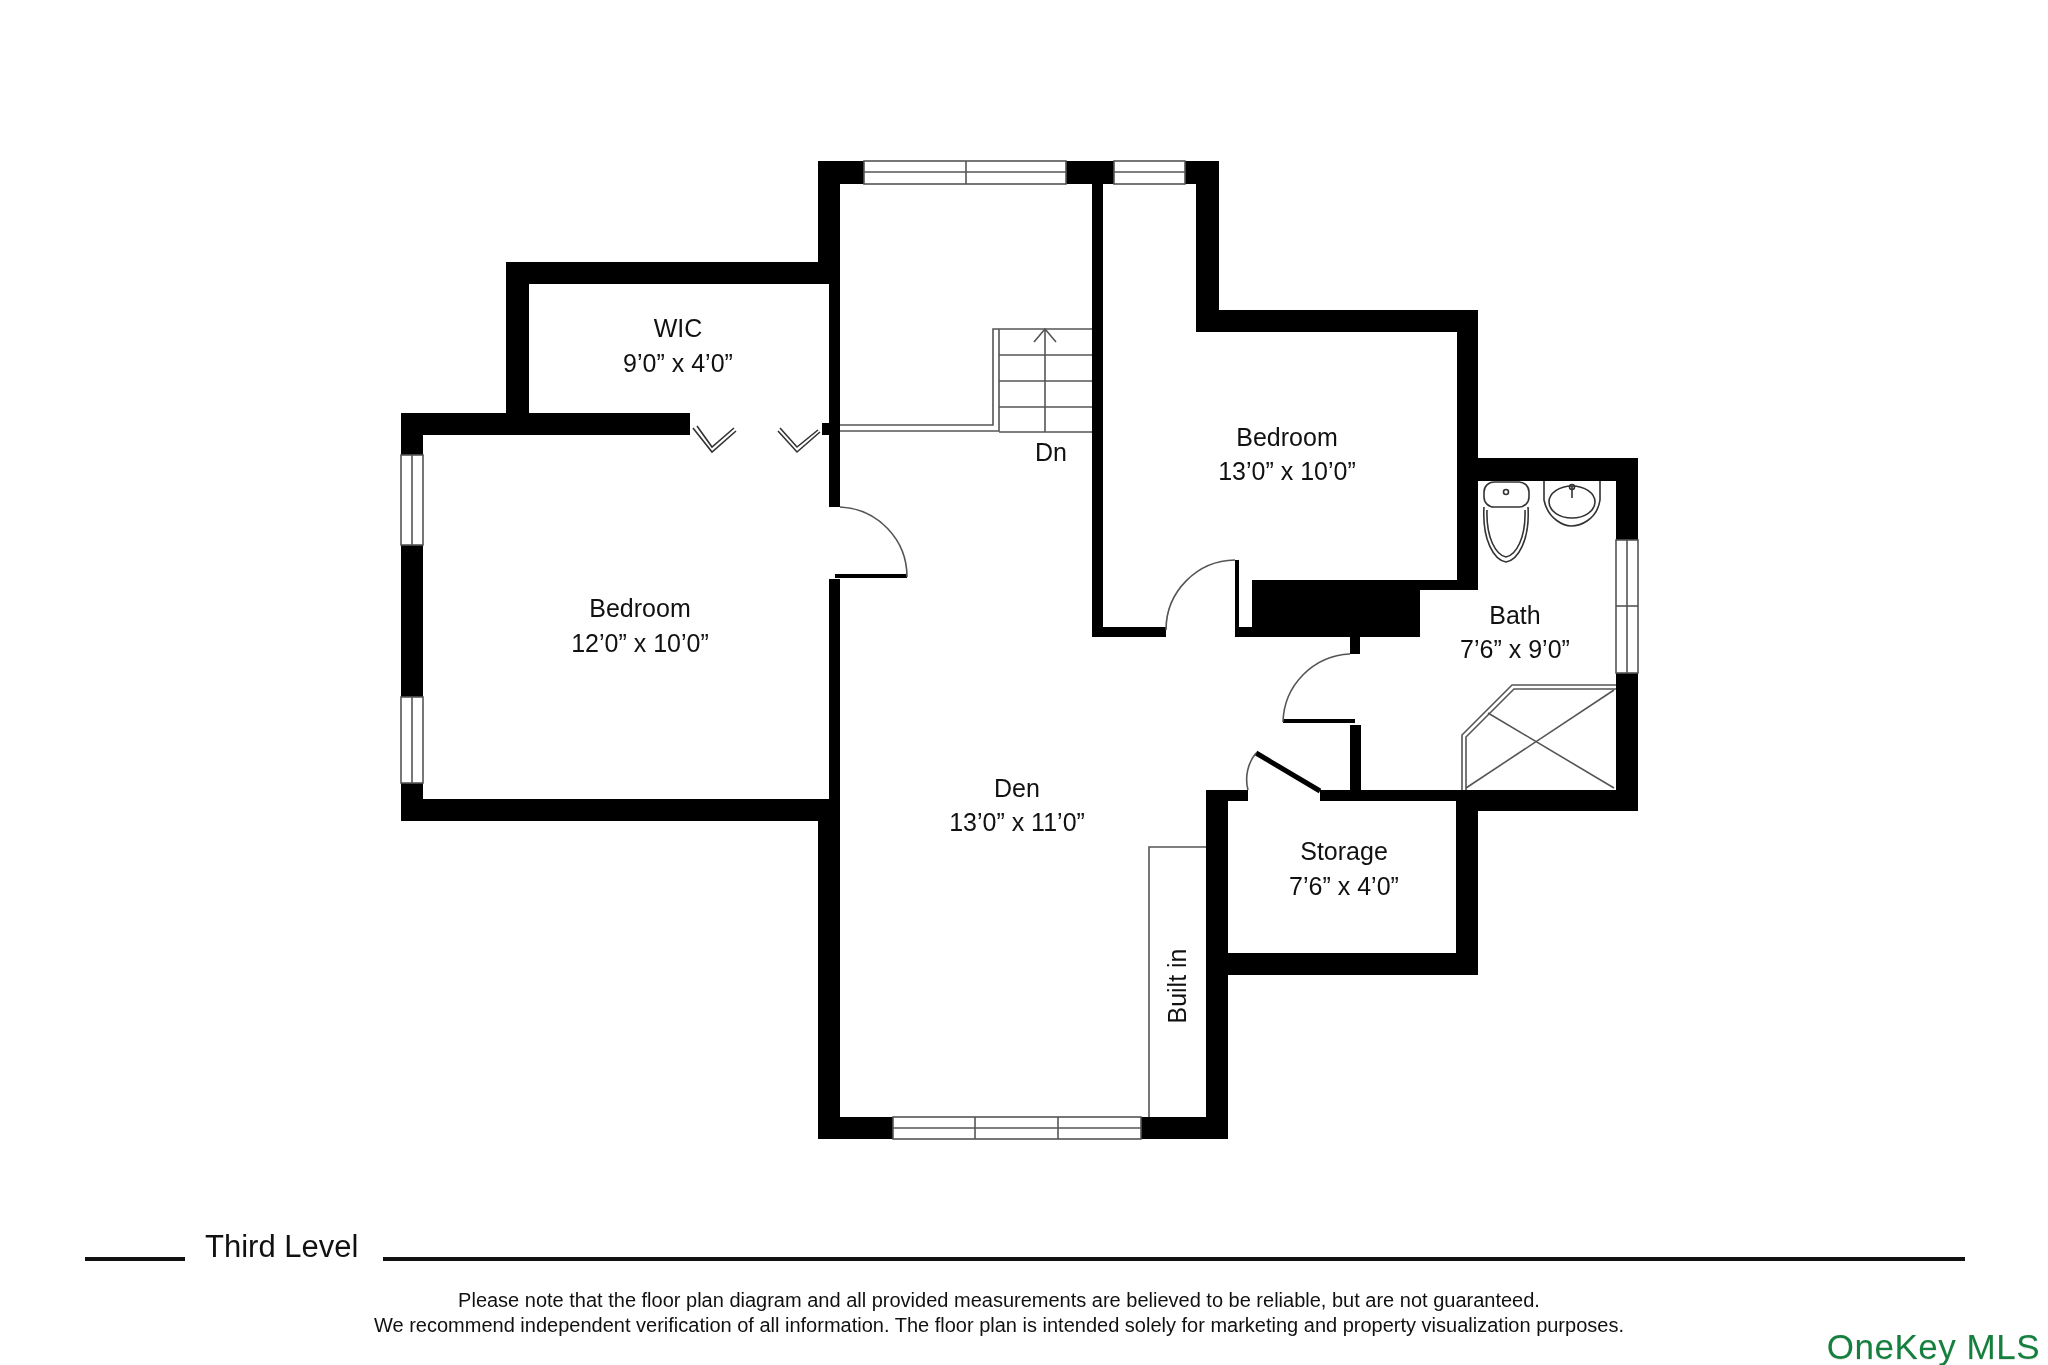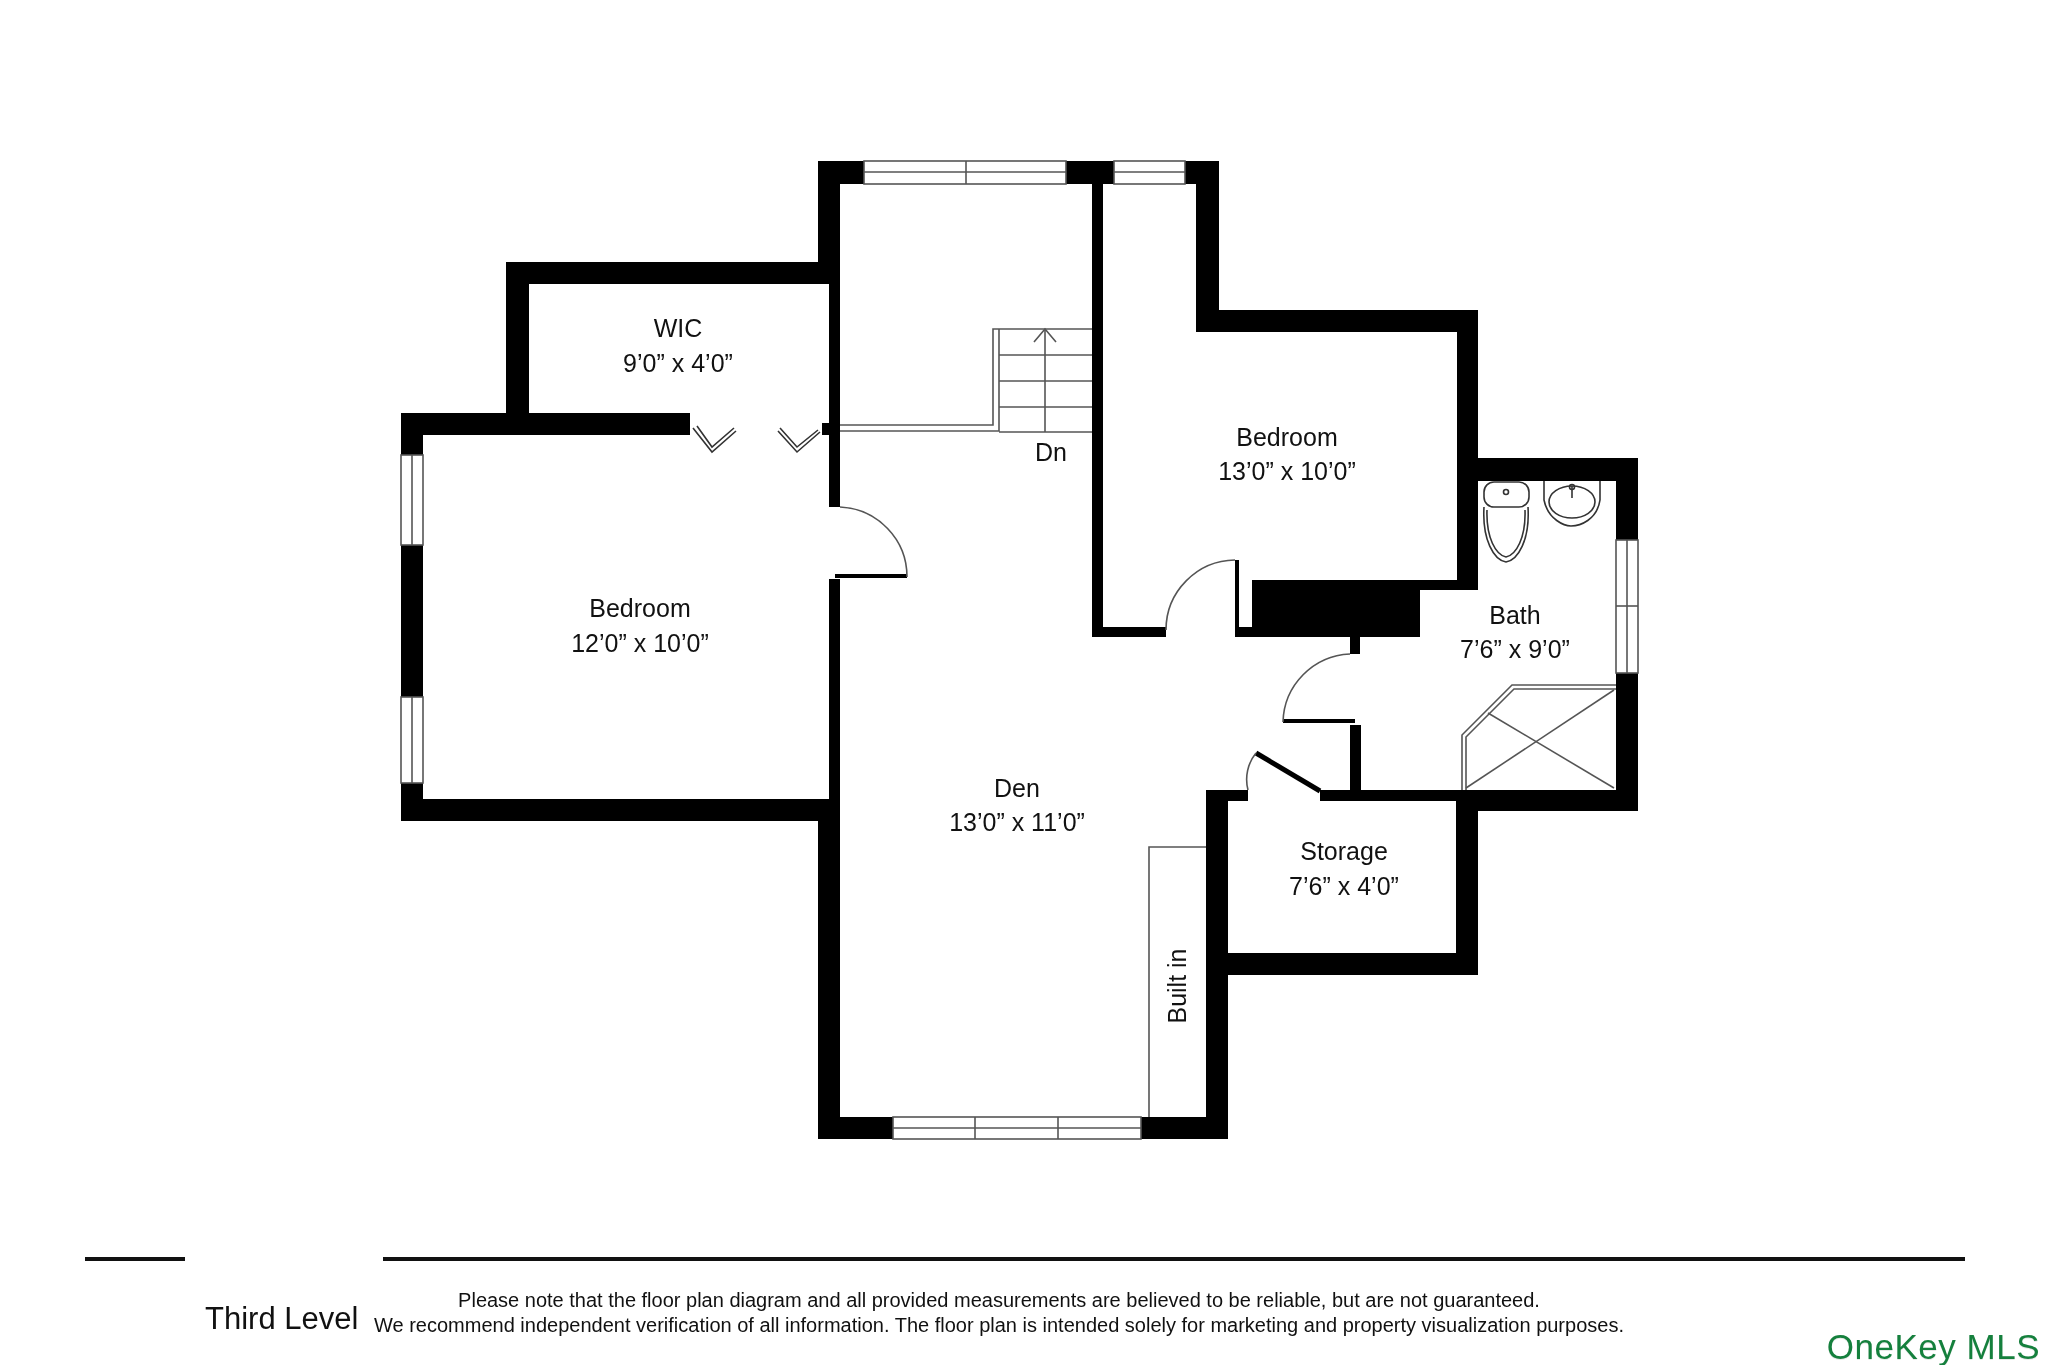--- a/index.html
+++ b/index.html
@@ -3,21 +3,21 @@
 <meta charset="utf-8">
 <style>
   html, body { margin: 0; padding: 0; background: #ffffff; }
   body { width: 2048px; height: 1365px; position: relative; overflow: hidden; font-family: "Liberation Sans", sans-serif; }
   #plan { position: absolute; left: 0; top: 0; width: 2048px; height: 1365px; }
   .wall { fill: #000000; }
   .thin { fill: none; stroke: #555555; stroke-width: 1.6; }
   .thin-dark { fill: none; stroke: #333333; stroke-width: 1.6; }
   .win { fill: #ffffff; stroke: #555555; stroke-width: 1.6; }
   .room-label { font-family: "Liberation Sans", sans-serif; font-size: 25px; fill: #111111; text-anchor: middle; }
-  .level-title { position: absolute; left: 205px; top: 1299px; font-size: 31px; color: #111111; line-height: 40px; white-space: nowrap; }
+  .level-title { position: absolute; left: 205px; top: 1227px; font-size: 31px; color: #111111; line-height: 40px; white-space: nowrap; }
   .level-line-left { position: absolute; left: 85px; top: 1257px; width: 100px; height: 4px; background: #111111; }
   .level-line-right { position: absolute; left: 383px; top: 1257px; width: 1582px; height: 4px; background: #111111; }
   .disclaimer { position: absolute; left: 0; width: 2048px; text-align: center; font-size: 20px; color: #111111; white-space: nowrap; }
   .disc1 { top: 1289px; left: -25px; }
   .disc2 { top: 1314px; left: -25px; }
   .watermark { position: absolute; right: 8px; top: 1327px; font-size: 35px; color: #15803d; letter-spacing: 0.5px; white-space: nowrap; text-shadow: 0 1px 0 #e8e8e8; }
 </style>
 </head>
 <body>
 

